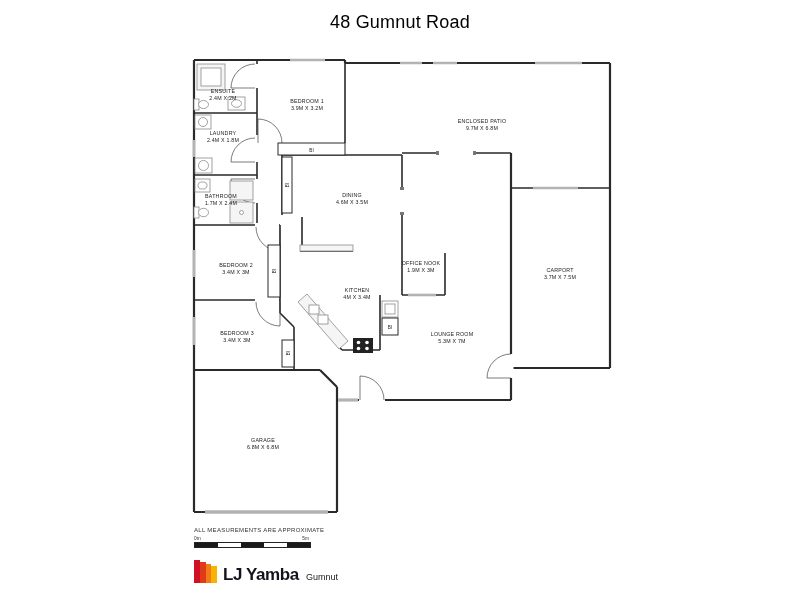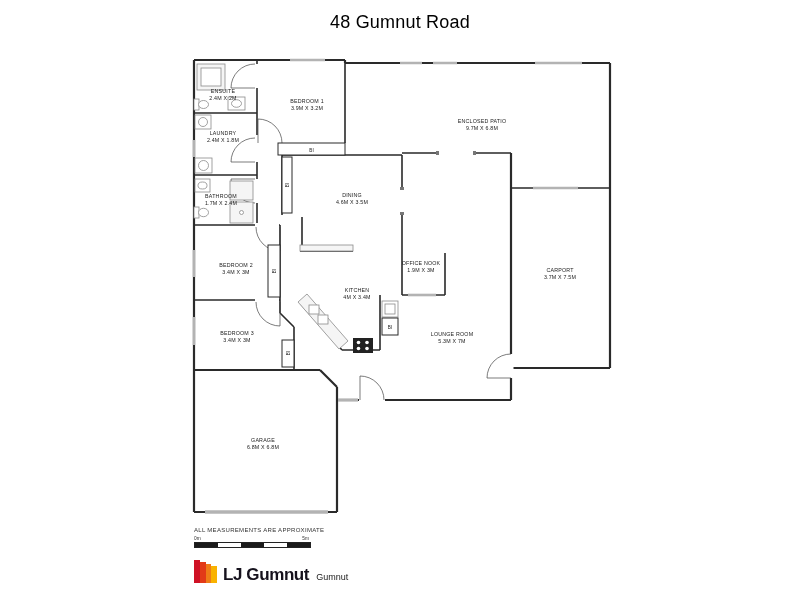--- a/index.html
+++ b/index.html
@@ -193,17 +193,17 @@
     </div>
   </div>
 
   <div id="logo">
     <div id="logomark">
       <div class="stripe" style="background:#cf1125;height:100%"></div>
       <div class="stripe" style="background:#e23a18;height:92%"></div>
       <div class="stripe" style="background:#ef7c17;height:84%"></div>
       <div class="stripe" style="background:#f9b200;height:76%"></div>
     </div>
-    <div id="wordmark">LJ Gumnut</div>
+    <div id="wordmark">LJ Yamba</div>
     <div id="office">Gumnut</div>
   </div>
 
 </div>
 
 </body></html>

